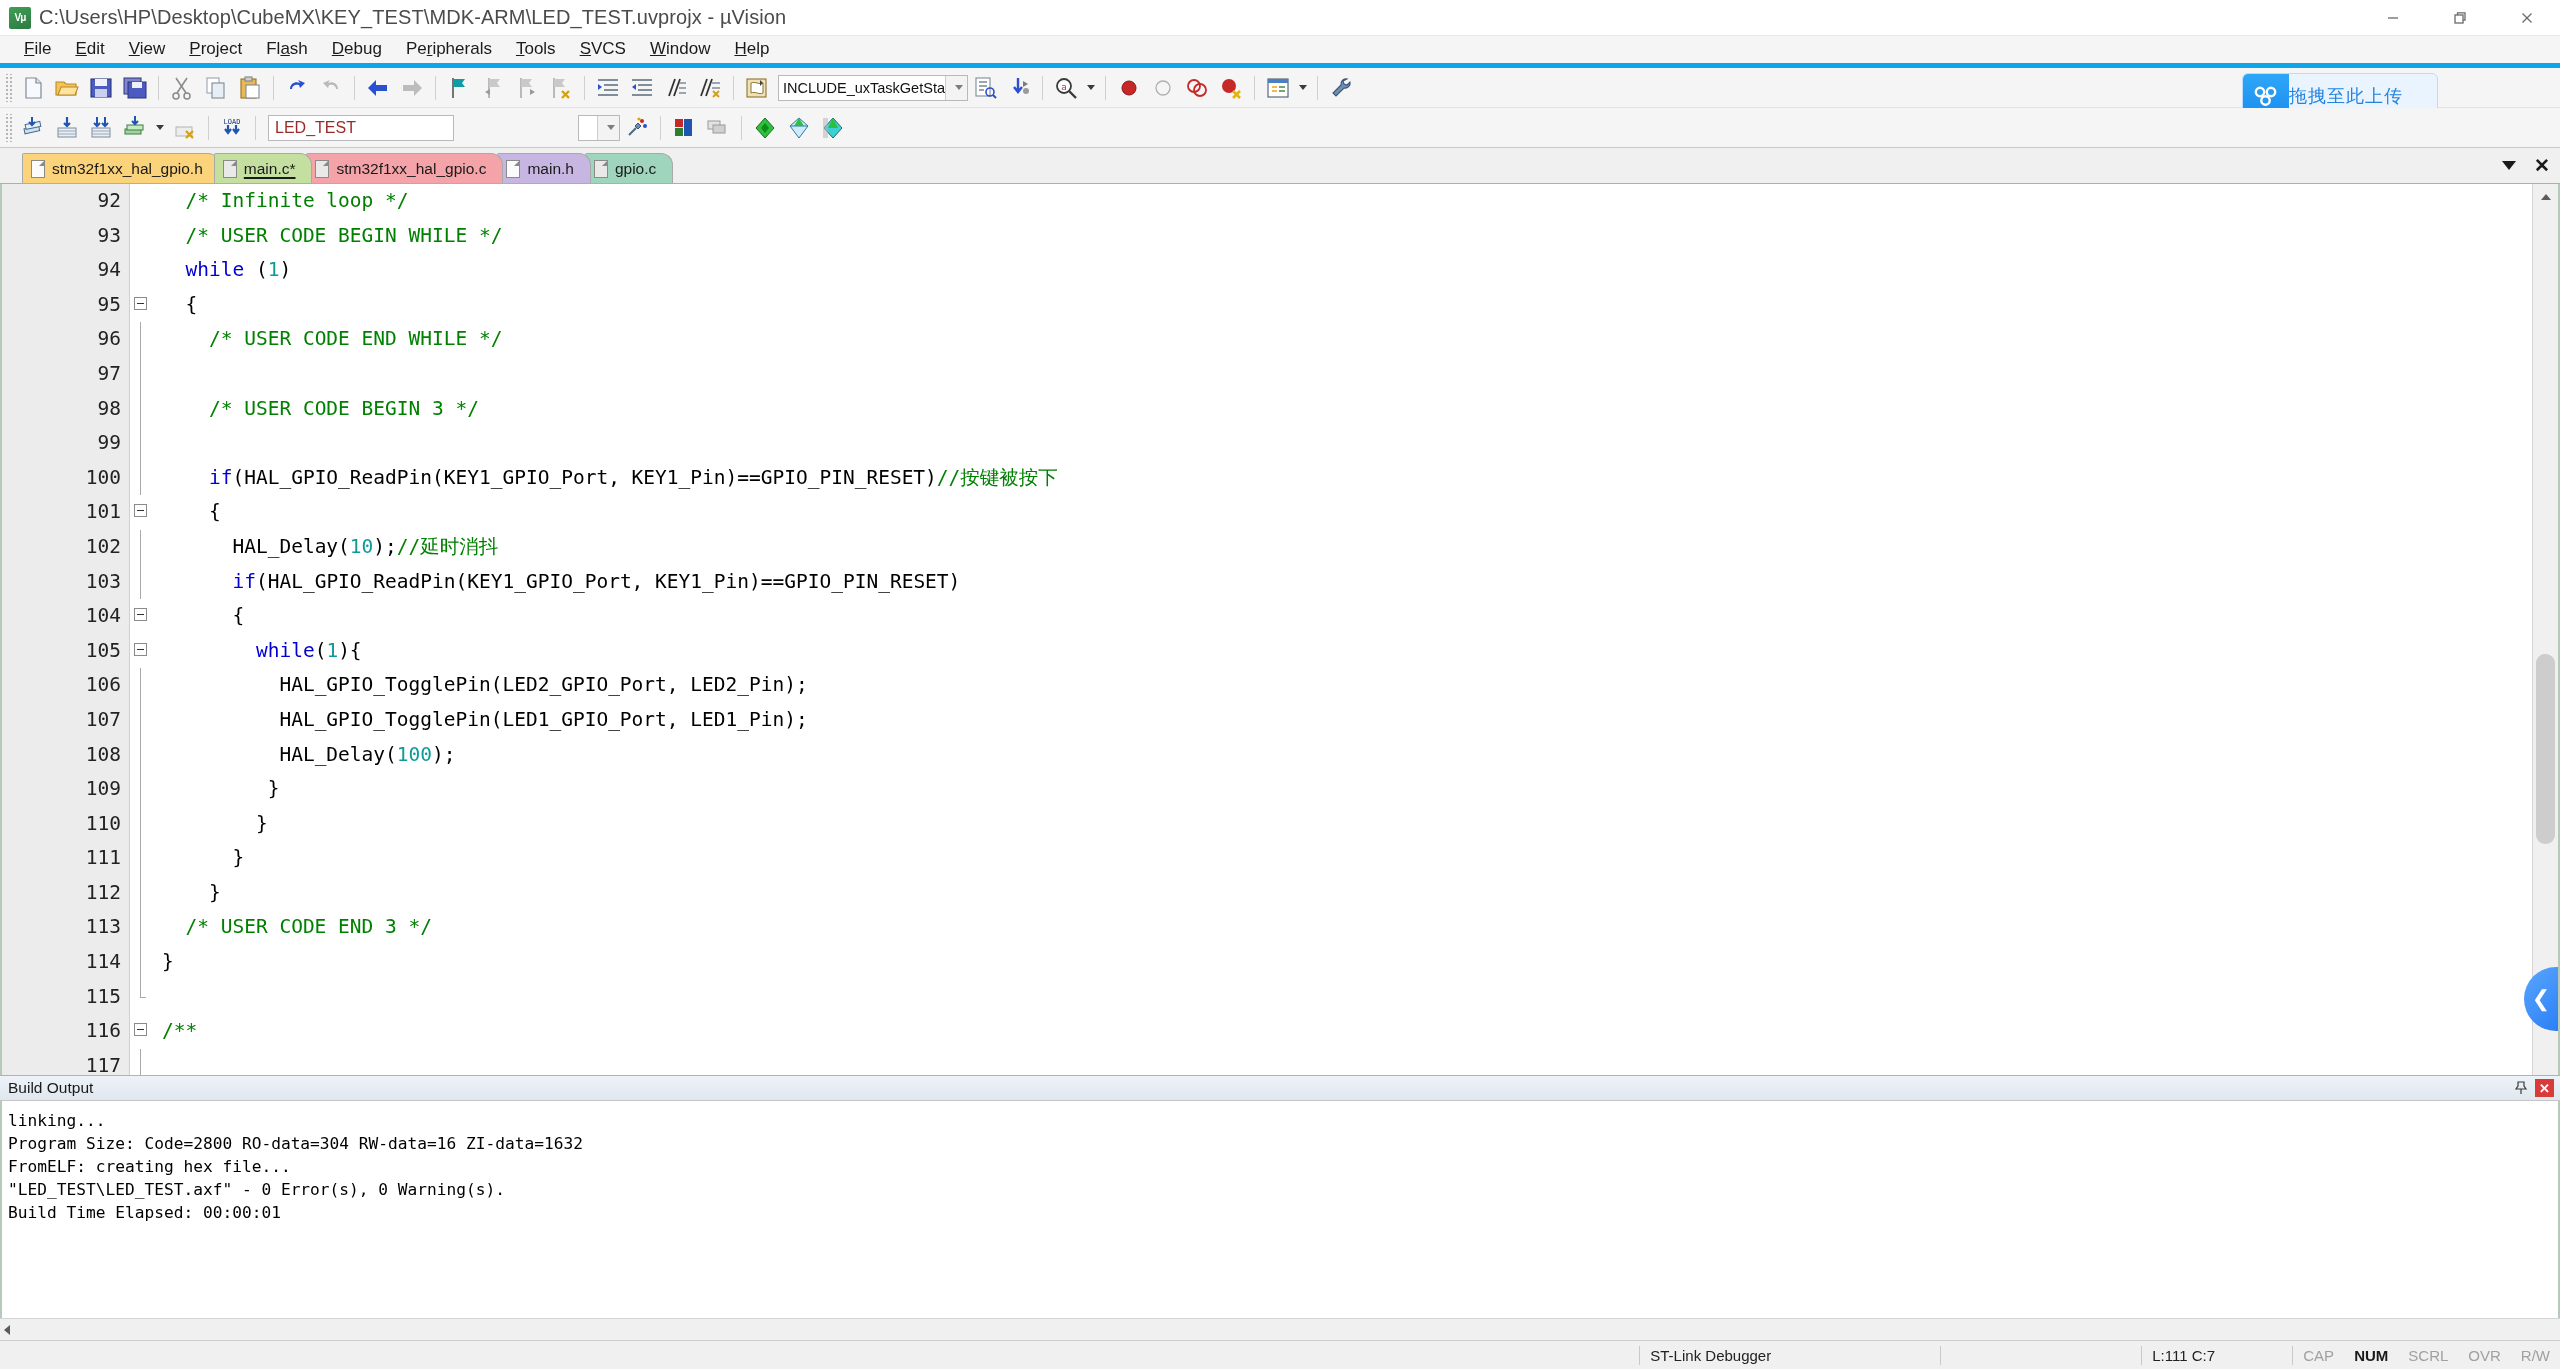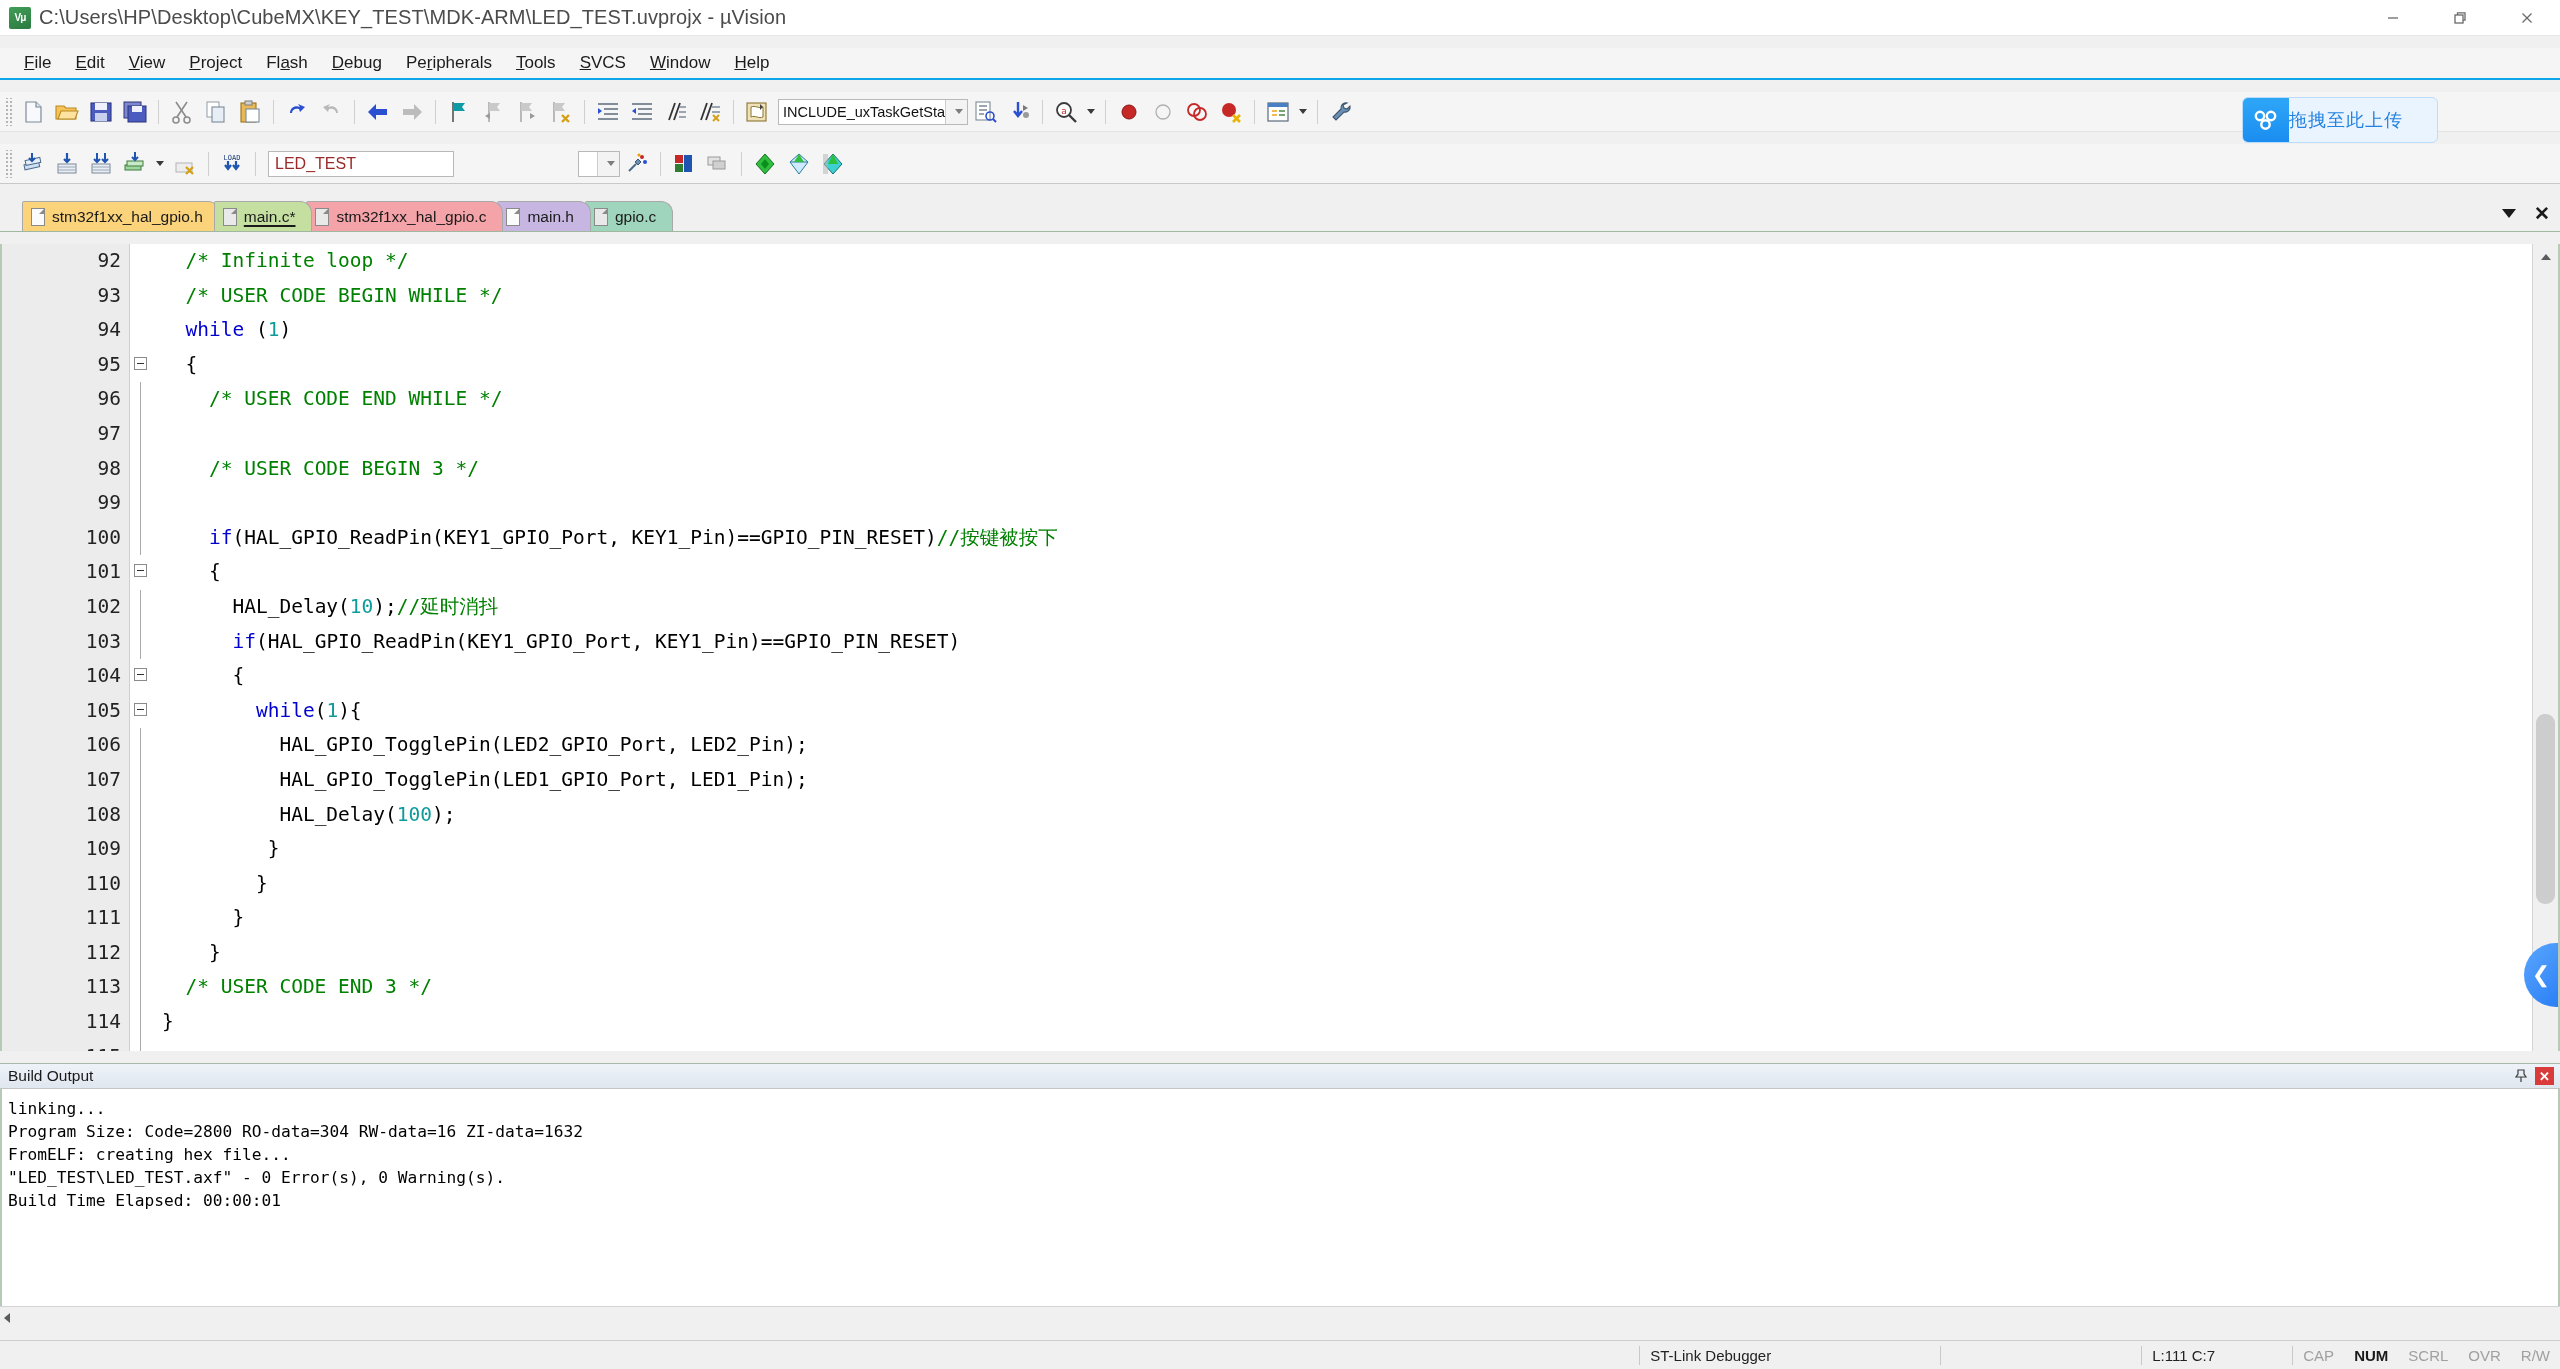--- a/index.html
+++ b/index.html
@@ -7,21 +7,20 @@
     width: 2560px; height: 1369px;
     overflow: hidden;
     background: #ffffff;
     font-family: "Liberation Sans", sans-serif;
   }
   #app {
     width: 2560px; height: 1369px;
     display: flex; flex-direction: column;
     background: #f0f0f0;
     position: relative;
-    gap: 12px;
   }
 
   
   .titlebar {
     height: 36px; min-height: 36px;
     background: #ffffff;
     display: flex; align-items: center;
     border-bottom: 1px solid #e8e8e8;
   }
   .title-icon {
@@ -48,21 +47,21 @@
     color: #6a6a6a;
   }
   .winbtn svg { display: block; }
 
   
   .menubar {
     height: 32px; min-height: 32px;
     background: #f5f5f5;
     display: flex; align-items: center;
     padding-left: 12px;
-    border-bottom: 2px solid #0ea5e9;
+    border-bottom: 5px solid #0ea5e9;
   }
   .menu-item {
     font-size: 17px; color: #1b1b1b;
     padding: 3px 12px 4px 12px;
     white-space: nowrap;
   }
   .menu-item u { text-decoration: underline; }
 
   
   .toolbar {

